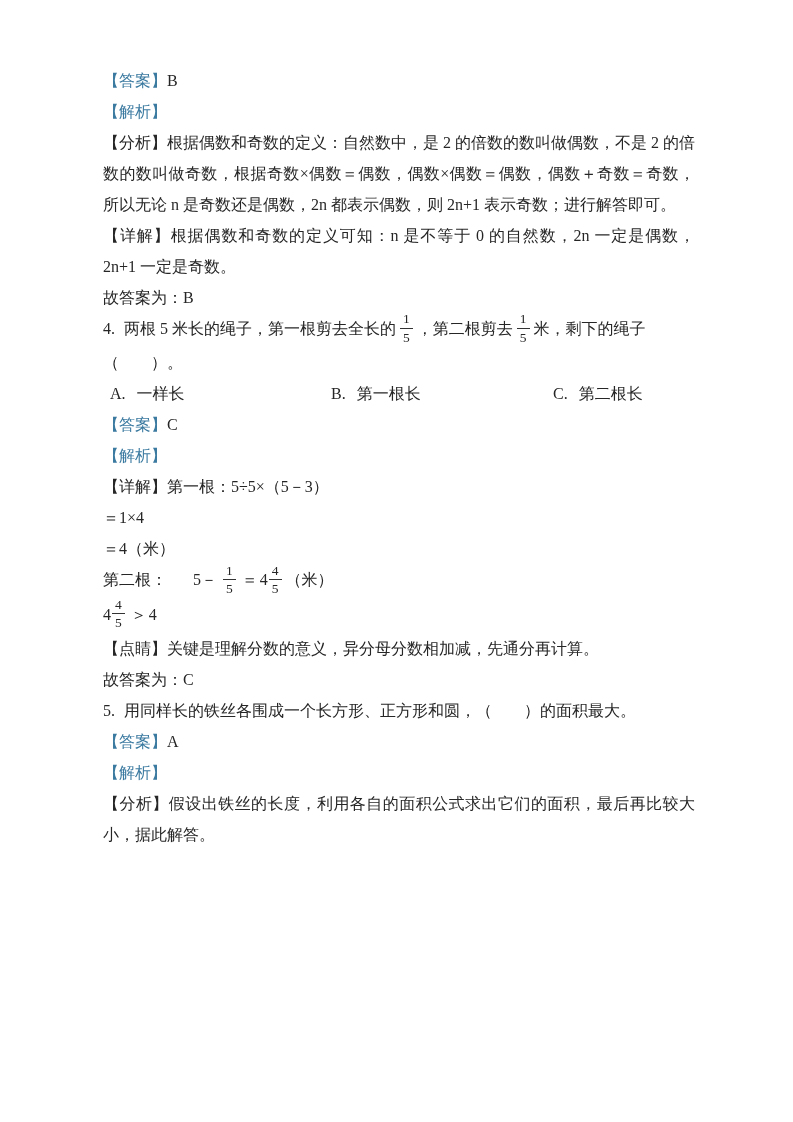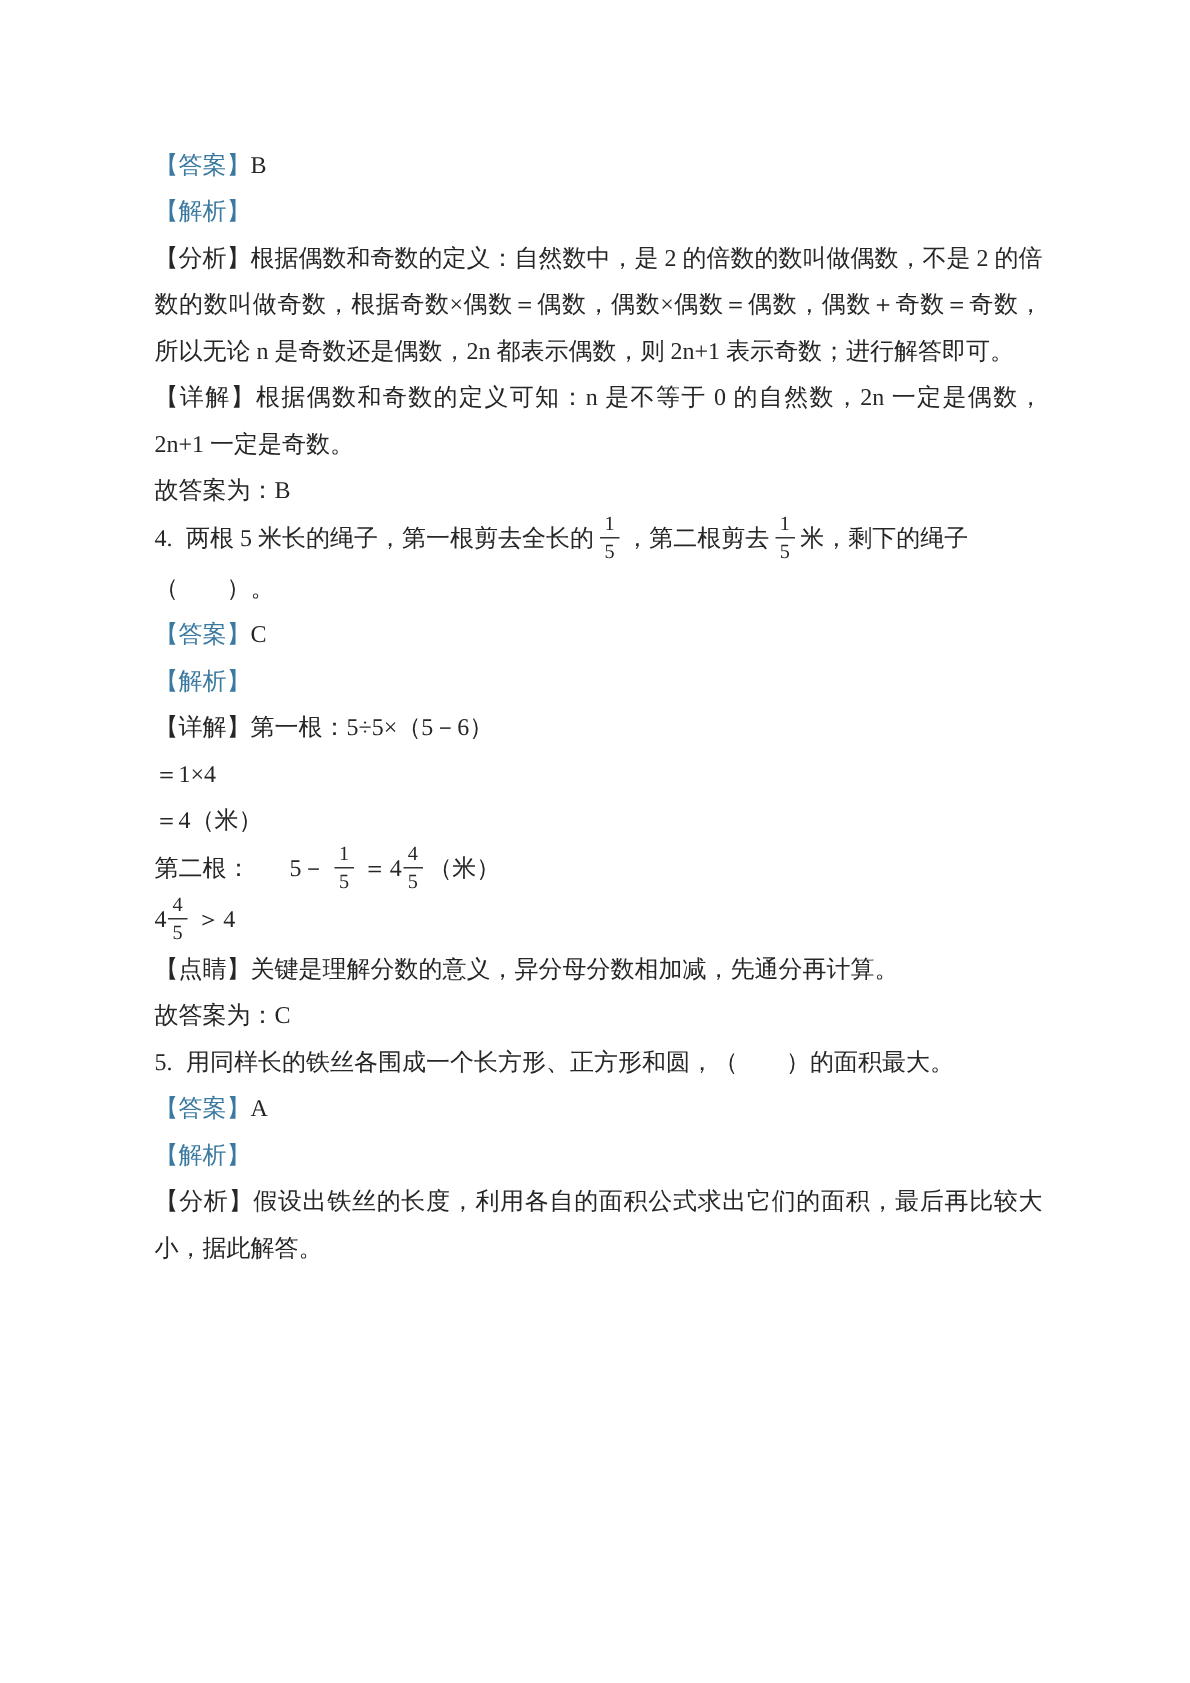--- a/index.html
+++ b/index.html
@@ -6,21 +6,21 @@
   body {
     width: 793px; height: 1122px;
     background: #ffffff;
     overflow: hidden;
     font-family: "Liberation Serif", "DejaVu Serif", serif;
     color: #262626;
   }
   .page {
     box-sizing: border-box;
     width: 793px; height: 906px;
-    padding: 95px 98px 0 103px;
+    padding: 65px 98px 0 103px;
     border-radius: 11px;
   }
   .line {
     margin: 0;
     font-size: 16px;
     line-height: 31px;
   }
   .just { text-align: justify; }
   .accent { color: #3b7aa0; }
   .qnum { margin-right: 9px; }
@@ -54,23 +54,28 @@
 
   <p class="line"><span class="accent">【答案】</span><span>B</span></p>
   <p class="line"><span class="accent">【解析】</span></p>
   <p class="line just">【分析】根据偶数和奇数的定义：自然数中，是 2 的倍数的数叫做偶数，不是 2 的倍数的数叫做奇数，根据奇数×偶数＝偶数，偶数×偶数＝偶数，偶数＋奇数＝奇数，所以无论 n 是奇数还是偶数，2n 都表示偶数，则 2n+1 表示奇数；进行解答即可。</p>
   <p class="line just">【详解】根据偶数和奇数的定义可知：n 是不等于 0 的自然数，2n 一定是偶数，2n+1 一定是奇数。</p>
   <p class="line">故答案为：B</p>
 
   <p class="line">
     <span class="qnum">4.</span><span>两根 5 米长的绳子，第一根剪去全长的</span><span class="frac"><span class="num">1</span><span class="den">5</span></span><span>，第二根剪去</span><span class="frac"><span class="num">1</span><span class="den">5</span></span><span>米，剩下的绳子（　　）。</span>
   </p>
+  <div class="opts">
+    <span><span class="okey">A.</span><span>一样长</span></span>
+    <span><span class="okey">B.</span><span>第一根长</span></span>
+    <span><span class="okey">C.</span><span>第二根长</span></span>
+  </div>
   <p class="line"><span class="accent">【答案】</span><span>C</span></p>
   <p class="line"><span class="accent">【解析】</span></p>
-  <p class="line">【详解】第一根：5÷5×（5－6）</p>
+  <p class="line">【详解】第一根：5÷5×（5－3）</p>
   <p class="line">＝1×4</p>
   <p class="line">＝4（米）</p>
   <p class="line">
     <span class="worklabel">第二根：</span><span class="mth">5－</span><span class="frac"><span class="num">1</span><span class="den">5</span></span><span class="mth">＝</span><span class="mixed"><span>4</span><span class="frac"><span class="num">4</span><span class="den">5</span></span></span><span>（米）</span>
   </p>
   <p class="line">
     <span class="mixed"><span>4</span><span class="frac"><span class="num">4</span><span class="den">5</span></span></span><span class="mth">＞</span><span>4</span>
   </p>
   <p class="line">【点睛】关键是理解分数的意义，异分母分数相加减，先通分再计算。</p>
   <p class="line">故答案为：C</p>

